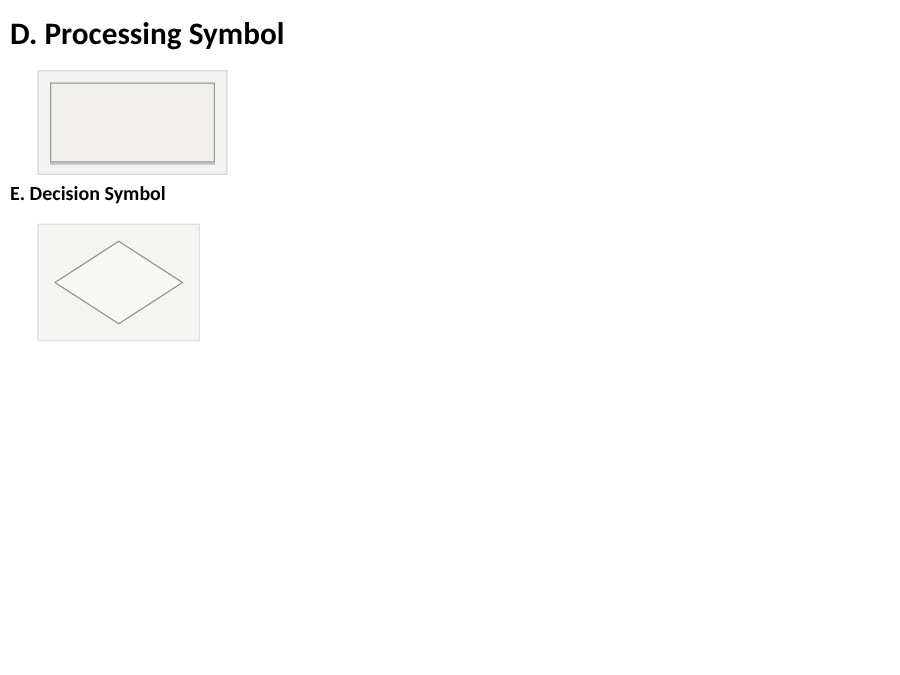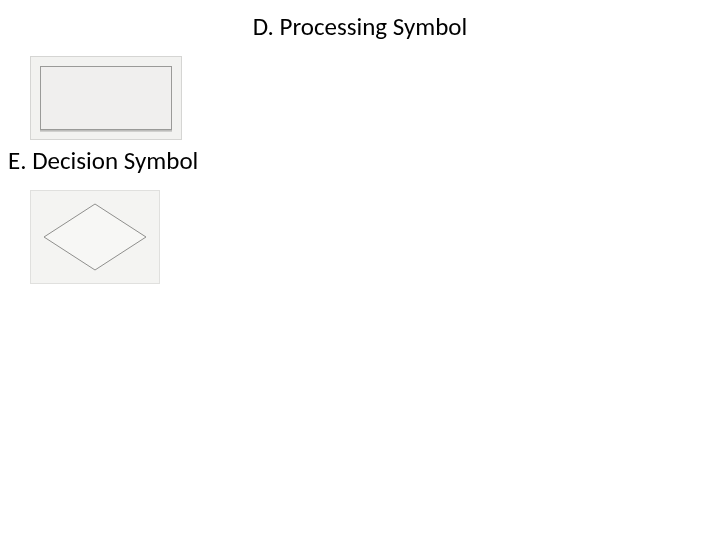--- a/index.html
+++ b/index.html
@@ -9,28 +9,27 @@
     height: 540px;
     background: #ffffff;
     font-family: Calibri, Arial, sans-serif;
     color: #000000;
   }
   .page {
     padding: 12px 8px 8px 8px;
   }
   .heading {
     font-size: 25px;
-    font-weight: 400;
+    font-weight: 700;
     line-height: 1.2;
     margin: 0 0 14px 0;
-    text-align: center;
   }
   .heading-sub {
-    font-size: 25px;
-    font-weight: 400;
+    font-size: 16px;
+    font-weight: 700;
     line-height: 1.2;
     margin: 6px 0 14px 0;
   }
   .desc {
     font-size: 25px;
     line-height: 1.22;
     margin: 12px 0 4px 0;
     padding-left: 22px;
   }
   .figure-wrap {

